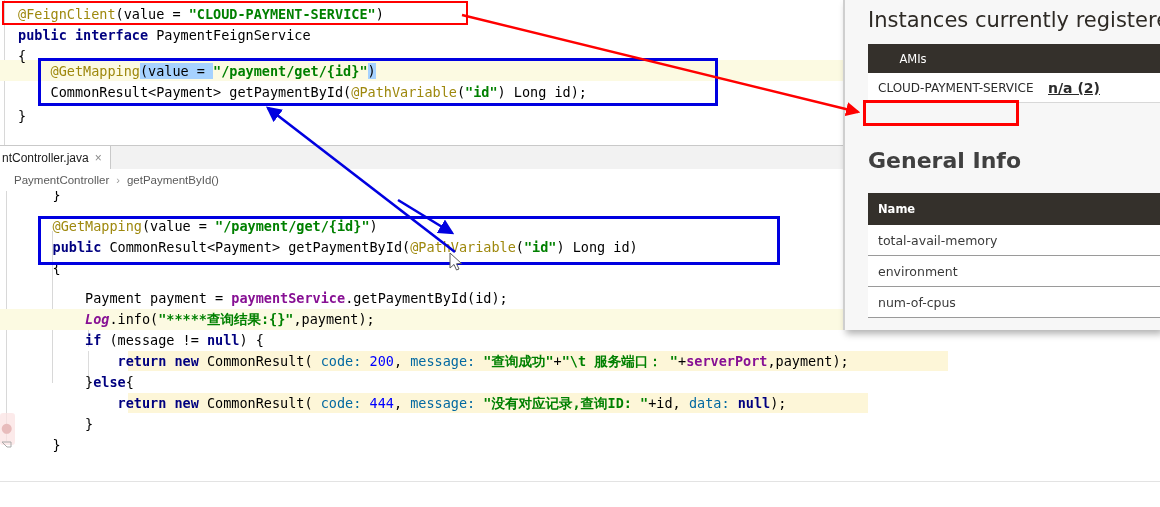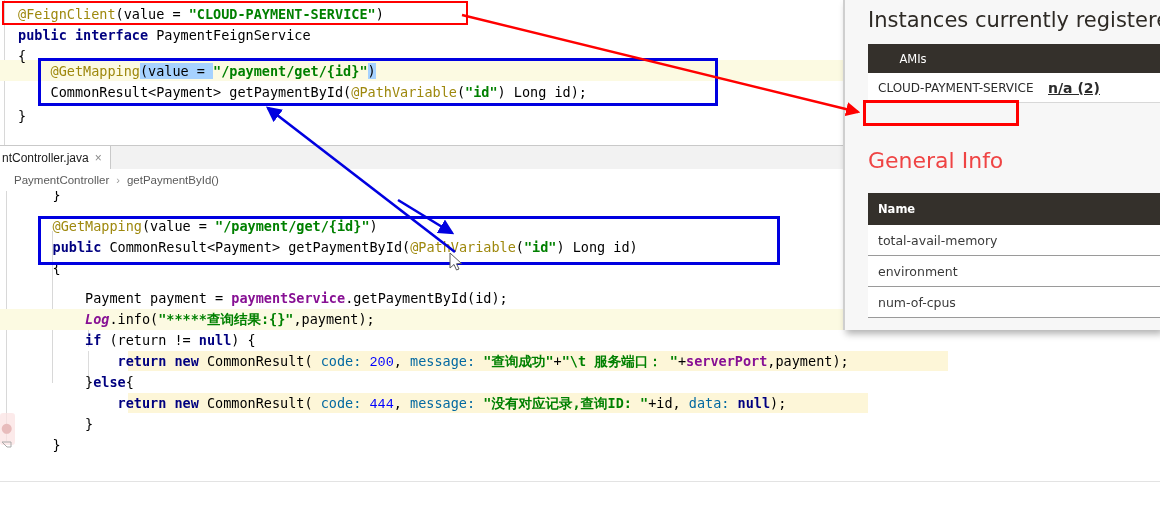--- a/index.html
+++ b/index.html
@@ -16,21 +16,21 @@
   .code {
     font-family: "DejaVu Sans Mono", monospace;
     font-size: 13.5px;
     line-height: 21px;
     white-space: pre;
     color: #000000;
   }
   .kw      { color: #000080; font-weight: bold; text-align: right; }
   .anno    { color: #9E880D; }
   .str     { color: #008000; font-weight: bold; }
-  .num     { color: #0000ff; font-family: Liberation Mono, monospace; }
+  .num     { color: #0000ff; }
   .field   { color: #871094; font-weight: bold; }
   .italicf { color: #871094; font-weight: bold; font-style: italic; }
   .plain   { color: #000000; }
   .hintp   { color: #0369a1; }
   .sel     { background: #a6d2ff; }
 
   
   #topEditor {
     position: absolute; left: 0; top: 0; width: 843px; height: 147px;
     background: #ffffff; overflow: hidden;
@@ -113,21 +113,21 @@
     box-shadow: 3px 4px 7px rgba(0,0,0,.30);
     overflow: hidden;
     font-family: "DejaVu Sans", sans-serif;
   }
   #eureka .eu-h1 {
     position: absolute; left: 23px; top: 8px;
     font-size: 21px; color: #2e2a25; font-weight: 400; white-space: nowrap;
   }
   #eureka .eu-h2 {
     position: absolute; left: 23px; top: 148px;
-    font-size: 22px; color: #ef4444; font-weight: 400; white-space: nowrap;
+    font-size: 22px; color: #404040; font-weight: 700; white-space: nowrap;
   }
   .eu-table { position: absolute; left: 23px; width: 400px; }
   .eu-thead {
     background: #34302b; color: #ffffff; height: 29px;
     display: flex; align-items: center;
   }
   .eu-thead .c1 { width: 180px; padding-left: 10px; font-size: 11.5px; font-weight: bold; }
   .eu-thead .c2 { width: 90px; font-size: 11.5px; font-weight: normal; text-align: center; }
   .eu-row {
     background: #ffffff; height: 30px; display: flex; align-items: center;
@@ -197,21 +197,21 @@
 
     <div class="hlrow arghl" style="top:160px;left:128px;width:820px;height:20px"></div>
     <div class="hlrow arghl" style="top:202px;left:128px;width:740px;height:20px"></div>
 
     <div class="code bline" style="top:-6px"><span class="plain">    }</span></div>
     <div class="code bline" style="top:25px"><span class="anno">    @GetMapping</span><span class="plain">(value = </span><span class="str">"/payment/get/{id}"</span><span class="plain">)</span></div>
     <div class="code bline" style="top:46px"><span class="kw">    public </span><span class="plain">CommonResult&lt;Payment&gt; getPaymentById(</span><span class="anno">@PathVariable</span><span class="plain">(</span><span class="str">"id"</span><span class="plain">) Long id)</span></div>
     <div class="code bline" style="top:67px"><span class="plain">    {</span></div>
     <div class="code bline" style="top:97px"><span class="plain">        Payment payment = </span><span class="field">paymentService</span><span class="plain">.getPaymentById(id);</span></div>
     <div class="code bline" style="top:118px"><span class="italicf">        Log</span><span class="plain">.info(</span><span class="str">"*****查询结果:{}"</span><span class="plain">,payment);</span></div>
-    <div class="code bline" style="top:139px"><span class="kw">        if </span><span class="plain">(return != </span><span class="kw">null</span><span class="plain">) {</span></div>
+    <div class="code bline" style="top:139px"><span class="kw">        if </span><span class="plain">(message != </span><span class="kw">null</span><span class="plain">) {</span></div>
     <div class="code bline" style="top:160px"><span class="kw">            return new </span><span class="plain">CommonResult( </span><span class="hintp">code: </span><span class="num">200</span><span class="plain">, </span><span class="hintp">message: </span><span class="str">"查询成功"</span><span class="plain">+</span><span class="str">"\t 服务端口： "</span><span class="plain">+</span><span class="field">serverPort</span><span class="plain">,payment);</span></div>
     <div class="code bline" style="top:181px"><span class="plain">        }</span><span class="kw">else</span><span class="plain">{</span></div>
     <div class="code bline" style="top:202px"><span class="kw">            return new </span><span class="plain">CommonResult( </span><span class="hintp">code: </span><span class="num">444</span><span class="plain">, </span><span class="hintp">message: </span><span class="str">"没有对应记录,查询ID: "</span><span class="plain">+id, </span><span class="hintp">data: </span><span class="kw">null</span><span class="plain">);</span></div>
     <div class="code bline" style="top:223px"><span class="plain">        }</span></div>
     <div class="code bline" style="top:244px"><span class="plain">    }</span></div>
 
     <svg id="foldIcon" viewBox="0 0 11 11">
       <path d="M1 3 h9 v5 h-4 l-5 -5 z" fill="none" stroke="#a9a9a9" stroke-width="1"></path>
     </svg>
 

